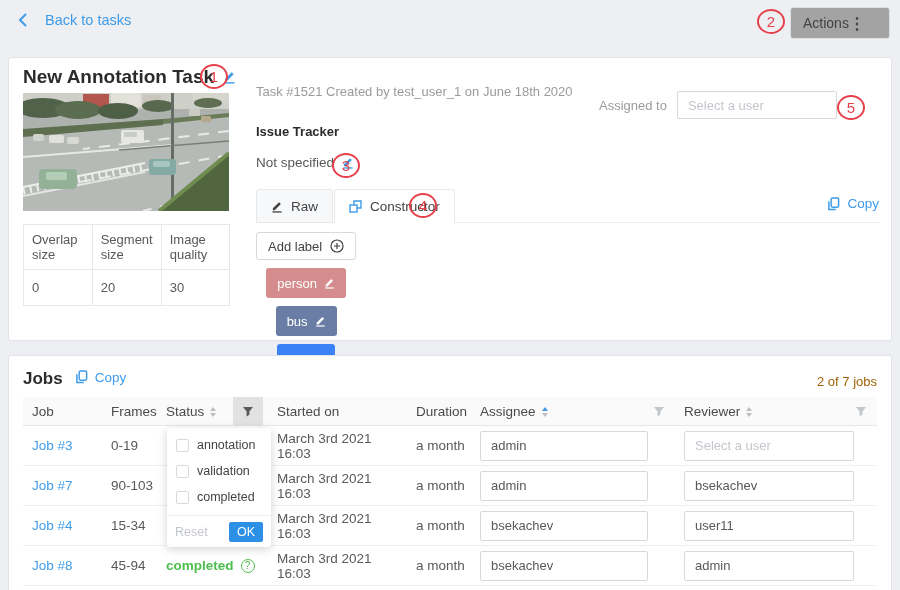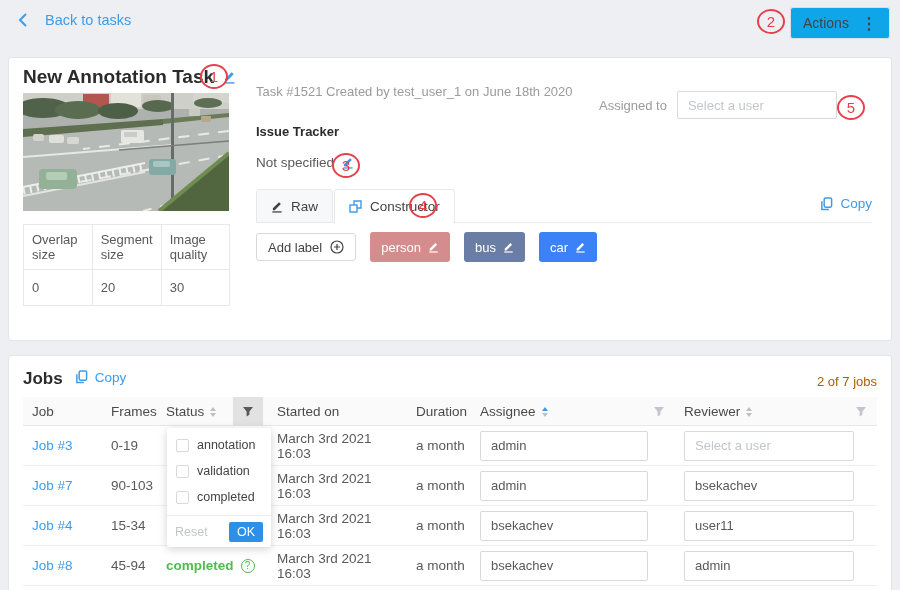--- a/index.html
+++ b/index.html
@@ -4,23 +4,23 @@
 <style>
   * { margin:0; padding:0; box-sizing:border-box; }
   html,body { width:900px; height:590px; }
   body { font-family:"Liberation Sans", sans-serif; background:#edeff2; color:#4a4a4a; overflow:hidden; }
   .page { position:relative; width:900px; height:590px; }
 
   
   .topbar { position:absolute; left:0; top:0; width:900px; height:48px; }
   .back-link { position:absolute; left:18px; top:12px; display:flex; align-items:center; gap:18px;
                color:#3e9be9; font-size:14.5px; cursor:pointer; text-decoration:none; }
-  .actions-btn { position:absolute; right:10px; top:7px; width:100px; height:32px; background:#0ea5e9;
+  .actions-btn { position:absolute; right:10px; top:7px; width:100px; height:32px; background:#a3a3a3;
                  border:1px solid #dcdfe3; border-radius:3px; display:flex; align-items:center;
-                 justify-content:space-between; padding:4px 12px; font-size:14px; color:#434343; cursor:pointer; }
+                 padding:4px 12px; font-size:14px; color:#434343; cursor:pointer; }
   .more-dots { font-size:16px; font-weight:bold; color:#434343; letter-spacing:0; }
 
   
   .card { position:absolute; background:#fff; border:1px solid #e2e4e8; border-radius:3px; }
   .card-task { left:8px; top:57px; width:884px; height:284px; }
   .card-jobs { left:8px; top:355px; width:884px; height:300px; }
 
   
   .task-title-row { position:absolute; left:14px; top:8px; display:flex; align-items:center; gap:9px; }
   .task-title { font-size:19px; font-weight:600; color:#2b2b2b; }
@@ -37,30 +37,30 @@
   .assigned-label { font-size:13px; color:#9b9b9b; }
   .ant-input { height:28px; border:1px solid #d9d9d9; border-radius:2px; font-size:13px; color:#595959;
                padding:0 10px; font-family:"Liberation Sans",sans-serif; outline:none; background:#fff; }
   .ant-input::placeholder { color:#c3c6cb; }
   .assigned-input { width:160px; }
 
   .issue-label { position:absolute; left:247px; top:66px; font-size:13px; font-weight:700; color:#2b2b2b; }
   .issue-value { position:absolute; left:247px; top:97px; display:flex; align-items:center; gap:8px;
                  font-size:13.5px; color:#595959; }
 
-  .tabs-row { position:absolute; left:247px; top:131px; right:19px; height:34px; border-bottom:1px solid #ececec; }
+  .tabs-row { position:absolute; left:247px; top:131px; right:12px; height:34px; border-bottom:1px solid #ececec; }
   .tab { position:absolute; top:0; height:34px; display:flex; align-items:center; gap:8px; padding:0 14px;
          font-size:13.5px; color:#434343; border:1px solid #e8e8e8; border-radius:3px 3px 0 0;
          background:#f7f8fa; cursor:pointer; }
   .tab-raw { left:0; }
   .tab-constructor { left:78px; background:#fff; border-bottom-color:#fff; height:35px; }
   .copy-link { position:absolute; right:0; top:7px; display:flex; align-items:center; gap:7px;
                color:#3e9be9; font-size:13.5px; cursor:pointer; }
 
-  .labels-row { position:absolute; left:247px; top:174px; display:flex; align-items:center; gap:14px; }
+  .labels-row { position:absolute; left:247px; top:174px; display:flex; align-items:center; gap:8px;flex-direction:column; }
   .add-label-btn { display:flex; align-items:center; gap:8px; height:28px; padding:0 11px; background:#fff;
                    border:1px solid #d9d9d9; border-radius:3px; font-size:13px; color:#434343; cursor:pointer; }
   .label-tag { display:flex; align-items:center; gap:7px; height:16px; padding:15px 11px; border-radius:3px;
                color:#fff; font-size:13px; cursor:pointer; }
   .label-tag .edit-ic { color:#fff; }
 
   
   .jobs-head { position:absolute; left:14px; top:13px; display:flex; align-items:baseline; gap:12px; }
   .jobs-title { font-size:17px; font-weight:700; color:#2b2b2b; }
   .jobs-count { position:absolute; right:14px; top:18px; font-size:13px; color:#a16207; }

